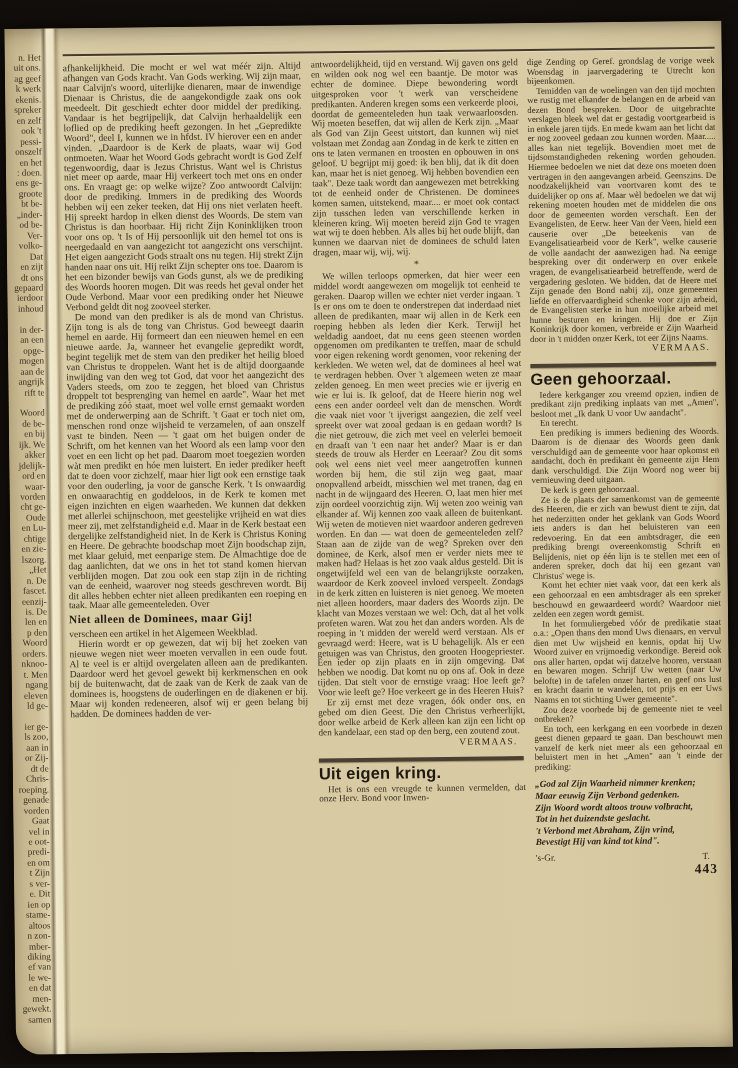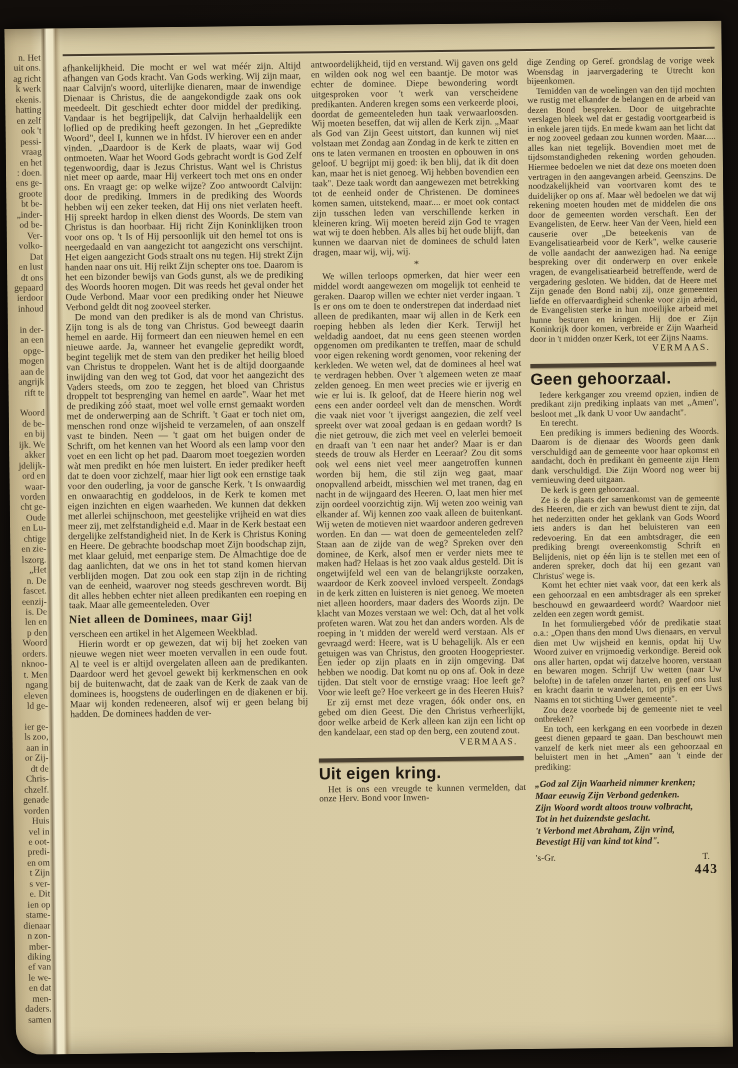--- a/index.html
+++ b/index.html
@@ -71,39 +71,39 @@
   .pagenum { text-align:right; font-weight:bold; font-size:13.5px; letter-spacing:1px; padding-right:6px; margin-top:3px; color:#241d14; }
 </style>
 </head>
 <body>
 
 <div class="stage">
   <div class="paper">
     <div class="gutter">
         <div>n. Het</div>
         <div>uit ons.</div>
-        <div>ag richt</div>
+        <div>ag geef</div>
         <div>k werk</div>
         <div>ekenis.</div>
-        <div>hatting</div>
+        <div>spreker</div>
         <div>en zelf</div>
         <div>ook 't</div>
         <div>pessi-</div>
-        <div>vraag</div>
+        <div>onszelf</div>
         <div>en het</div>
         <div>: doen.</div>
         <div>ens ge-</div>
         <div>groote</div>
         <div>bt be-</div>
         <div>„inder-</div>
         <div>od be-</div>
         <div>Ver-</div>
         <div>volko-</div>
         <div>Dat</div>
-        <div>en lust</div>
+        <div>en zijt</div>
         <div>dt ons</div>
         <div>gepaard</div>
         <div>ierdoor</div>
         <div>inhoud</div>
         <div>&nbsp;</div>
         <div>in der-</div>
         <div>an een</div>
         <div>opge-</div>
         <div>mogen</div>
         <div>aan de</div>
@@ -139,42 +139,42 @@
         <div>ngang</div>
         <div>eleven</div>
         <div>ld ge-</div>
         <div>&nbsp;</div>
         <div>ier ge-</div>
         <div>ls zoo,</div>
         <div>aan in</div>
         <div>or Zij-</div>
         <div>dt de</div>
         <div>Chris-</div>
-        <div>chzelf.</div>
+        <div>roeping.</div>
         <div>genade</div>
         <div>vorden</div>
-        <div>Huis</div>
+        <div>Gaat</div>
         <div>vel in</div>
         <div>e oot-</div>
         <div>predi-</div>
         <div>en om</div>
         <div>t Zijn</div>
         <div>s ver-</div>
         <div>e. Dit</div>
         <div>ien op</div>
         <div>stame-</div>
-        <div>dienaar</div>
+        <div>altoos</div>
         <div>n zon-</div>
         <div>mber-</div>
         <div>diking</div>
         <div>ef van</div>
         <div>le we-</div>
         <div>en dat</div>
         <div>men-</div>
-        <div>daders.</div>
+        <div>gewekt.</div>
         <div>samen</div>
       </div>
     <div class="crease"></div>
     <div class="content">
       <div class="toprule"></div>
       <div class="cols">
         <div class="col col1">
             <p class="cont">afhankelijkheid. Die mocht er wel wat méér zijn. Altijd afhangen van Gods kracht. Van Gods werking. Wij zijn maar, naar Calvijn's woord, uiterlijke dienaren, maar de inwendige Dienaar is Christus, die de aangekondigde zaak ons ook meedeelt. Dit geschiedt echter door middel der prediking. Vandaar is het begrijpelijk, dat Calvijn herhaaldelijk een loflied op de prediking heeft gezongen. In het „Gepredikte Woord", deel I, kunnen we in hfdst. IV hierover een en ander vinden. „Daardoor is de Kerk de plaats, waar wij God ontmoeten. Waar het Woord Gods gebracht wordt is God Zelf tegenwoordig, daar is Jezus Christus. Want wel is Christus niet meer op aarde, maar Hij verkeert toch met ons en onder ons. En vraagt ge: op welke wijze? Zoo antwoordt Calvijn: door de prediking. Immers in de prediking des Woords hebben wij een zeker teeken, dat Hij ons niet verlaten heeft. Hij spreekt hardop in elken dienst des Woords. De stem van Christus is dan hoorbaar. Hij richt Zijn Koninklijken troon voor ons op. 't Is of Hij persoonlijk uit den hemel tot ons is neergedaald en van aangezicht tot aangezicht ons verschijnt. Het eigen aangezicht Gods straalt ons nu tegen. Hij strekt Zijn handen naar ons uit. Hij reikt Zijn schepter ons toe. Daarom is het een bizonder bewijs van Gods gunst, als we de prediking des Woords hooren mogen. Dit was reeds het geval onder het Oude Verbond. Maar voor een prediking onder het Nieuwe Verbond geldt dit nog zooveel sterker.</p>
             <p class="para">De mond van den prediker is als de mond van Christus. Zijn tong is als de tong van Christus. God beweegt daarin hemel en aarde. Hij formeert dan een nieuwen hemel en een nieuwe aarde. Ja, wanneer het evangelie gepredikt wordt, begint tegelijk met de stem van den prediker het heilig bloed van Christus te droppelen. Want het is de altijd doorgaande inwijding van den weg tot God, dat voor het aangezicht des Vaders steeds, om zoo te zeggen, het bloed van Christus droppelt tot besprenging van hemel en aarde". Waar het met de prediking zóó staat, moet wel volle ernst gemaakt worden met de onderwerping aan de Schrift. 't Gaat er toch niet om, menschen rond onze wijsheid te verzamelen, of aan onszelf vast te binden. Neen — 't gaat om het buigen onder de Schrift, om het kennen van het Woord als een lamp voor den voet en een licht op het pad. Daarom moet toegezien worden wàt men predikt en hóe men luistert. En ieder prediker heeft dat te doen voor zichzelf, maar hier ligt ook een ernstige taak voor den ouderling, ja voor de gansche Kerk. 't Is onwaardig en onwaarachtig en goddeloos, in de Kerk te komen met eigen inzichten en eigen waarheden. We kunnen dat dekken met allerlei schijnschoon, met geestelijke vrijheid en wat dies meer zij, met zelfstandigheid e.d. Maar in de Kerk bestaat een dergelijke zelfstandigheid niet. In de Kerk is Christus Koning en Heere. De gebrachte boodschap moet Zijn boodschap zijn, met klaar geluid, met eenparige stem. De Almachtige doe de dag aanlichten, dat we ons in het tot stand komen hiervan verblijden mogen. Dat zou ook een stap zijn in de richting van de eenheid, waarover nog steeds geschreven wordt. Bij dit alles hebben echter niet alleen predikanten een roeping en taak. Maar alle gemeenteleden. Over</p>
             <h3 class="hserif">Niet alleen de Dominees, maar Gij!</h3>

